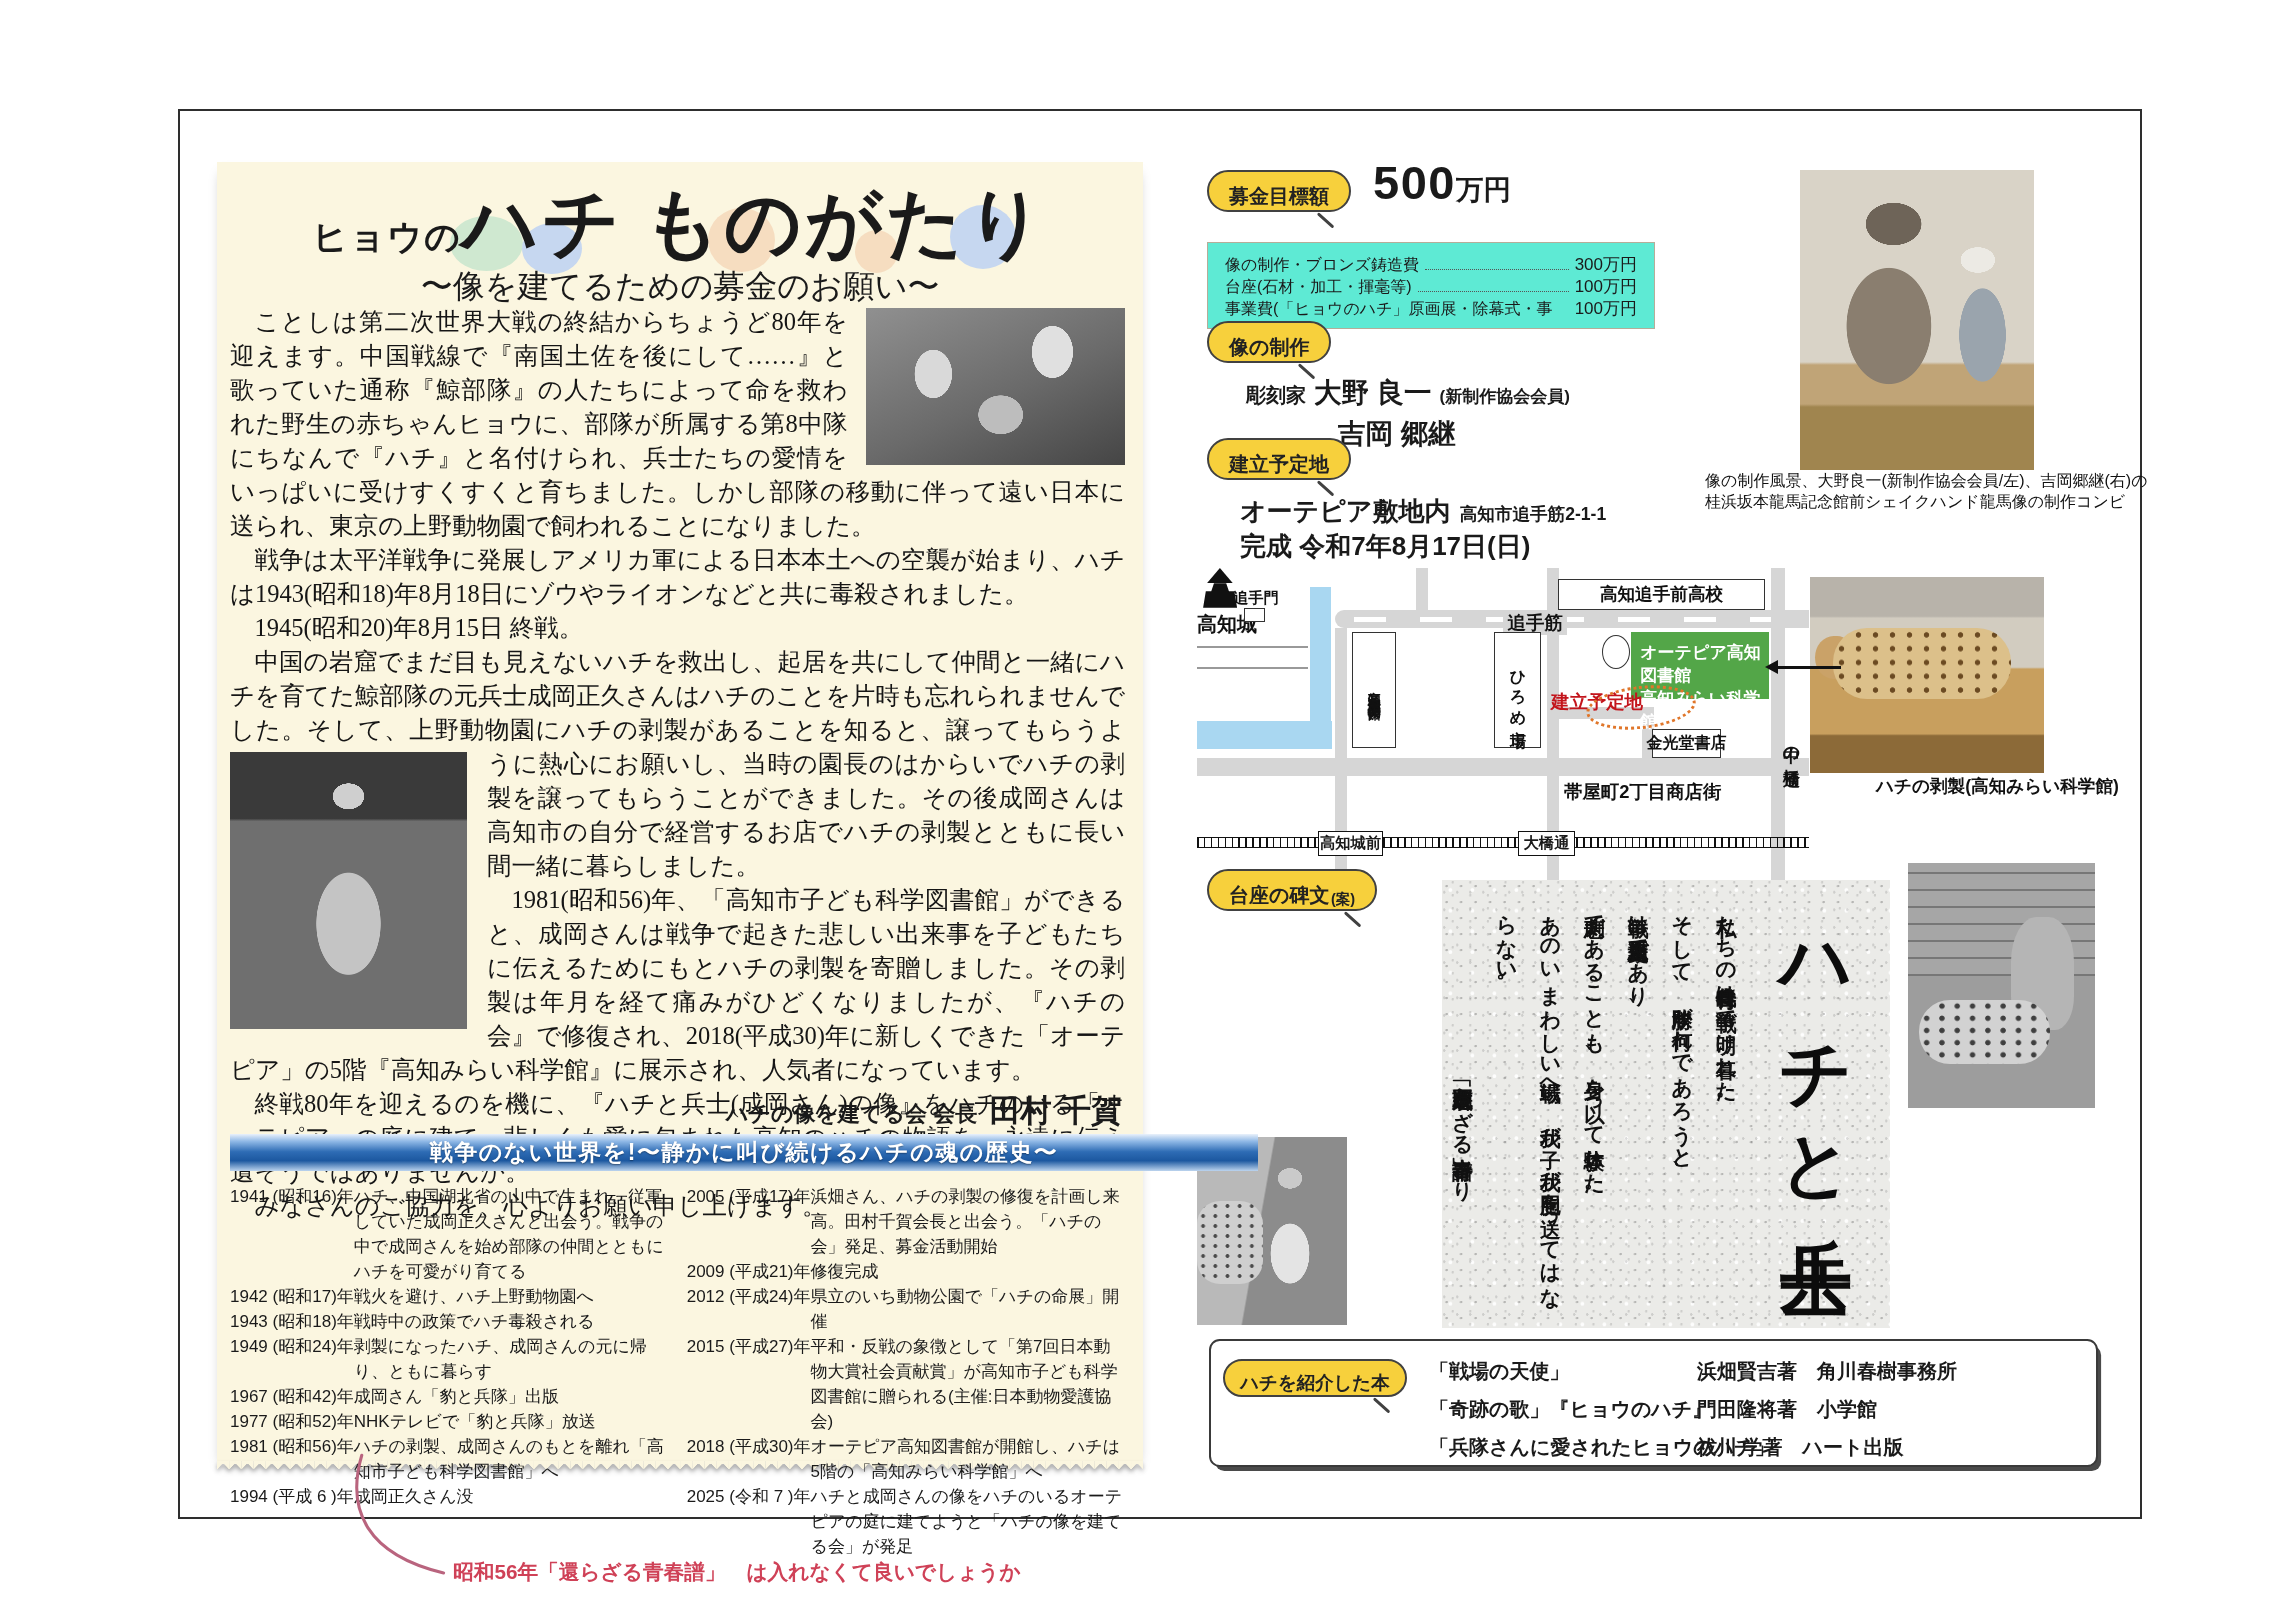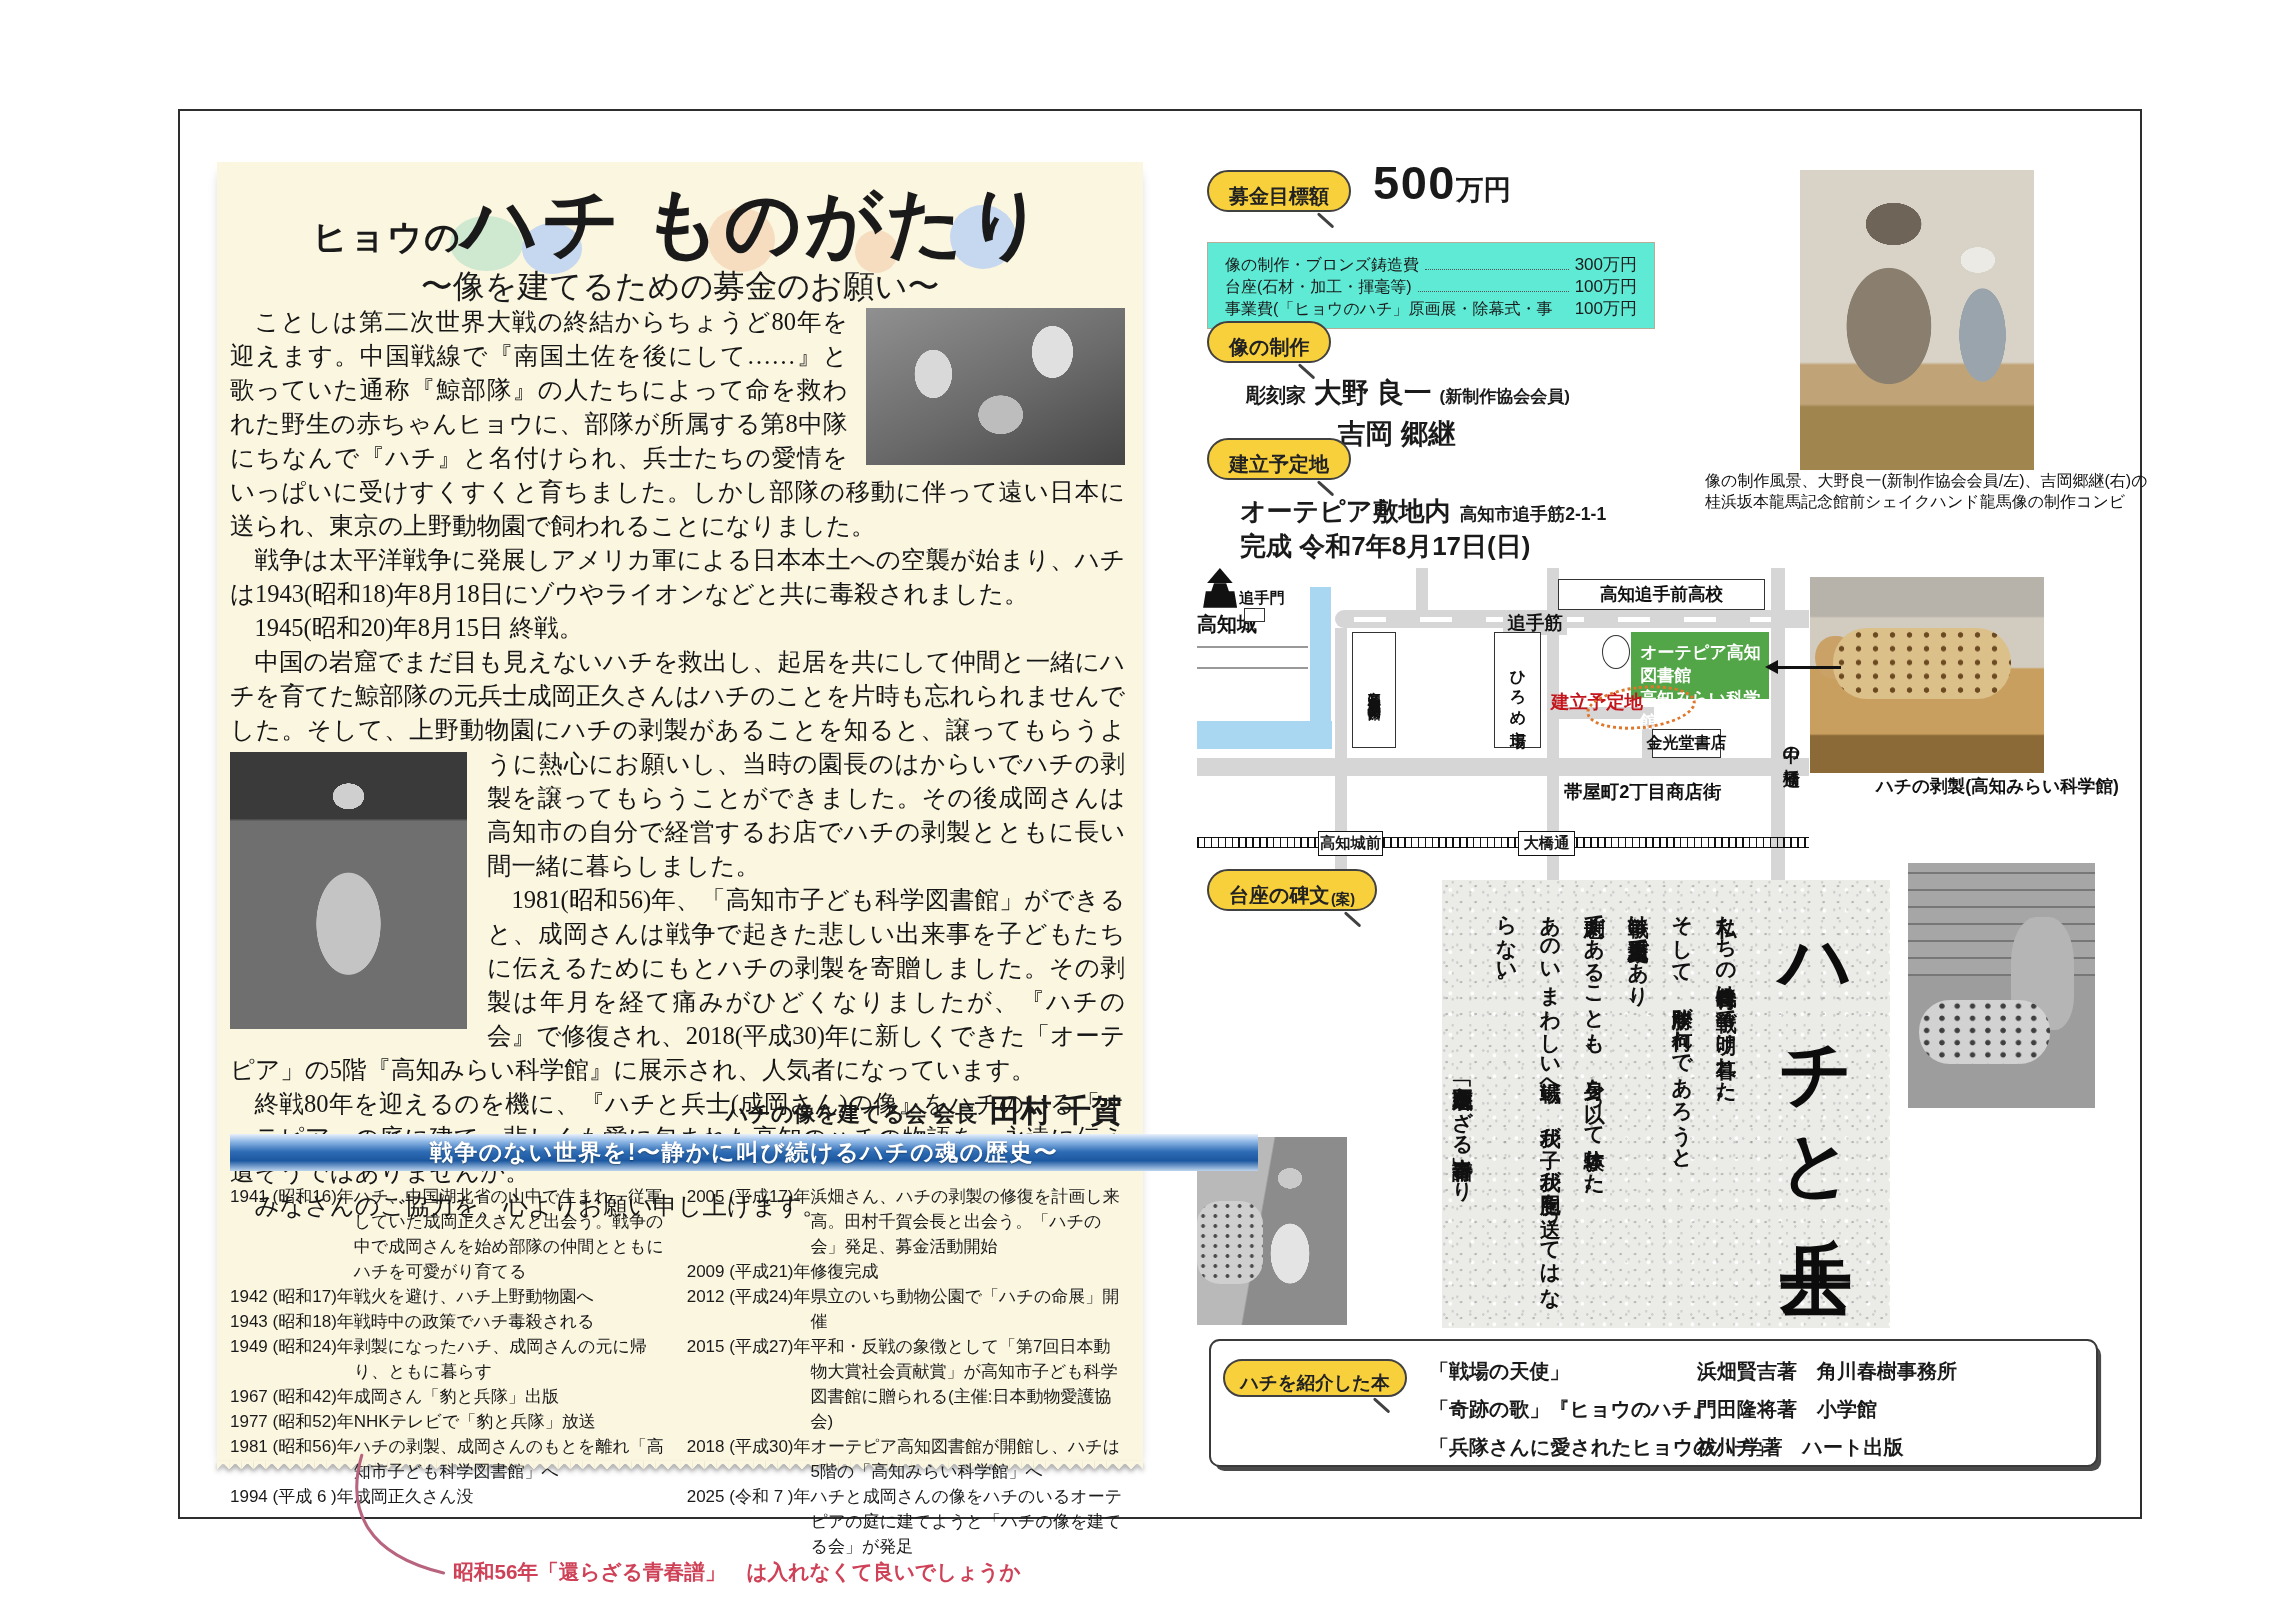--- a/index.html
+++ b/index.html
@@ -289,21 +289,21 @@
 <div class="site-line1">
   <span class="site-place">オーテピア敷地内</span><span class="site-addr">高知市追手筋2-1-1</span>
 </div>
 <div class="site-line2">
   <span>完成</span>&nbsp;<span>令和7年8月17日(日)</span>
 </div>
 
 <div class="map">
   <div class="castle" style="left:6.1px;top:0;"></div>
   <div class="mlabel" style="left:0;top:43px;font-size:20px;">高知城</div>
-  <div class="mlabel" style="left:42px;top:20px;font-size:15.3px;">追手門</div>
+  <div class="mlabel" style="left:36px;top:20px;font-size:15.3px;">追手門</div>
   <div class="mbox" style="left:47px;top:40px;width:21.4px;height:13.8px;border-width:1.1px;"></div>
   <div style="position:absolute;left:0;top:78px;width:111px;height:1.5px;background:#999;"></div>
   <div style="position:absolute;left:0;top:99px;width:111px;height:1.5px;background:#999;"></div>
   <div class="moat" style="left:113px;top:19px;width:21.4px;height:162px;"></div>
   <div class="moat" style="left:0;top:153px;width:135px;height:28px;"></div>
 
   <div class="road" style="left:138px;top:42px;width:474px;height:18.4px;border-radius:9.2px 0 0 9.2px;"></div>
   <div class="dashes" style="left:157px;top:49px;width:444px;"></div>
   <div class="road" style="left:219px;top:0;width:12.2px;height:43px;"></div>
   <div class="road" style="left:350px;top:0;width:12.2px;height:43px;"></div>

